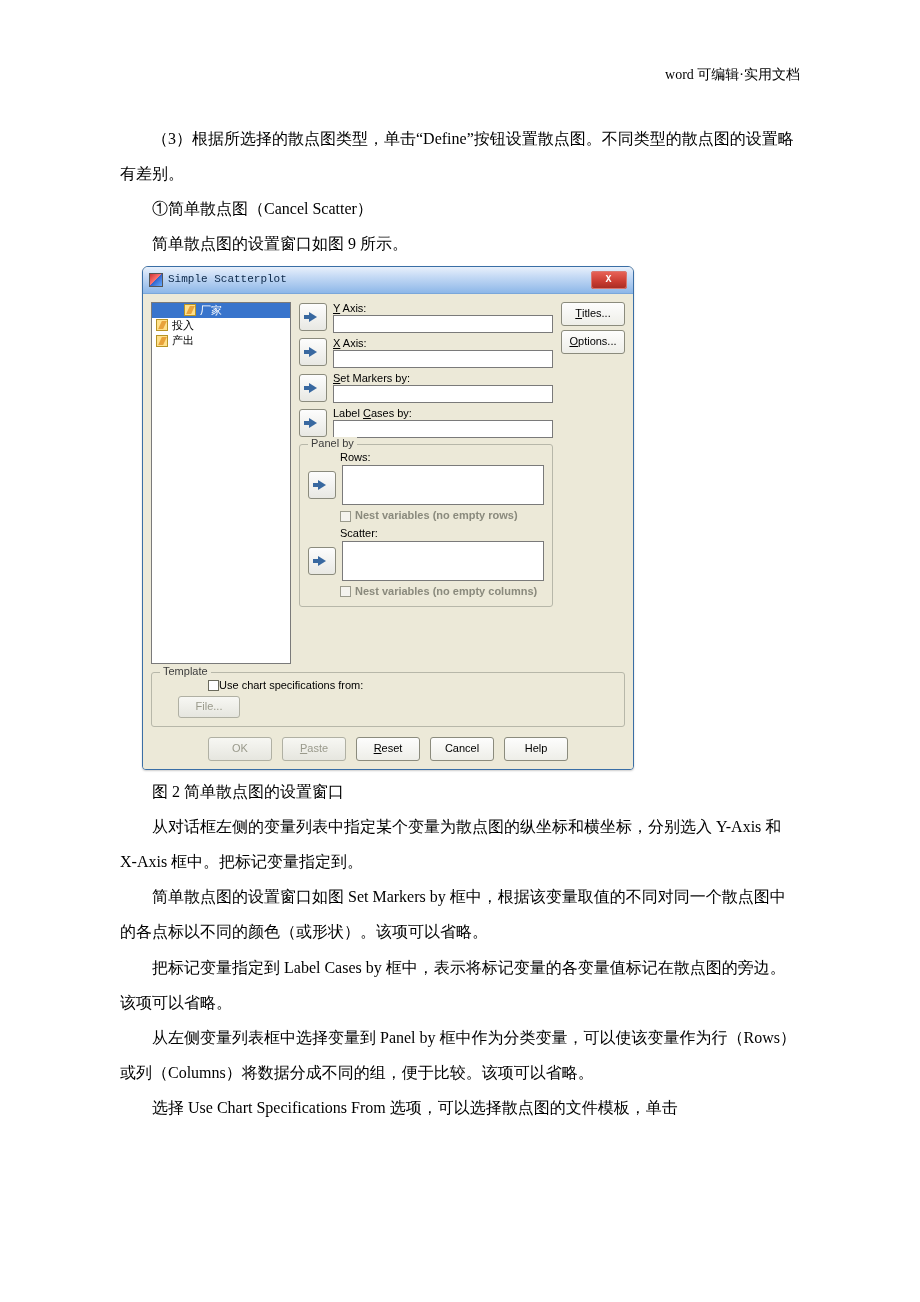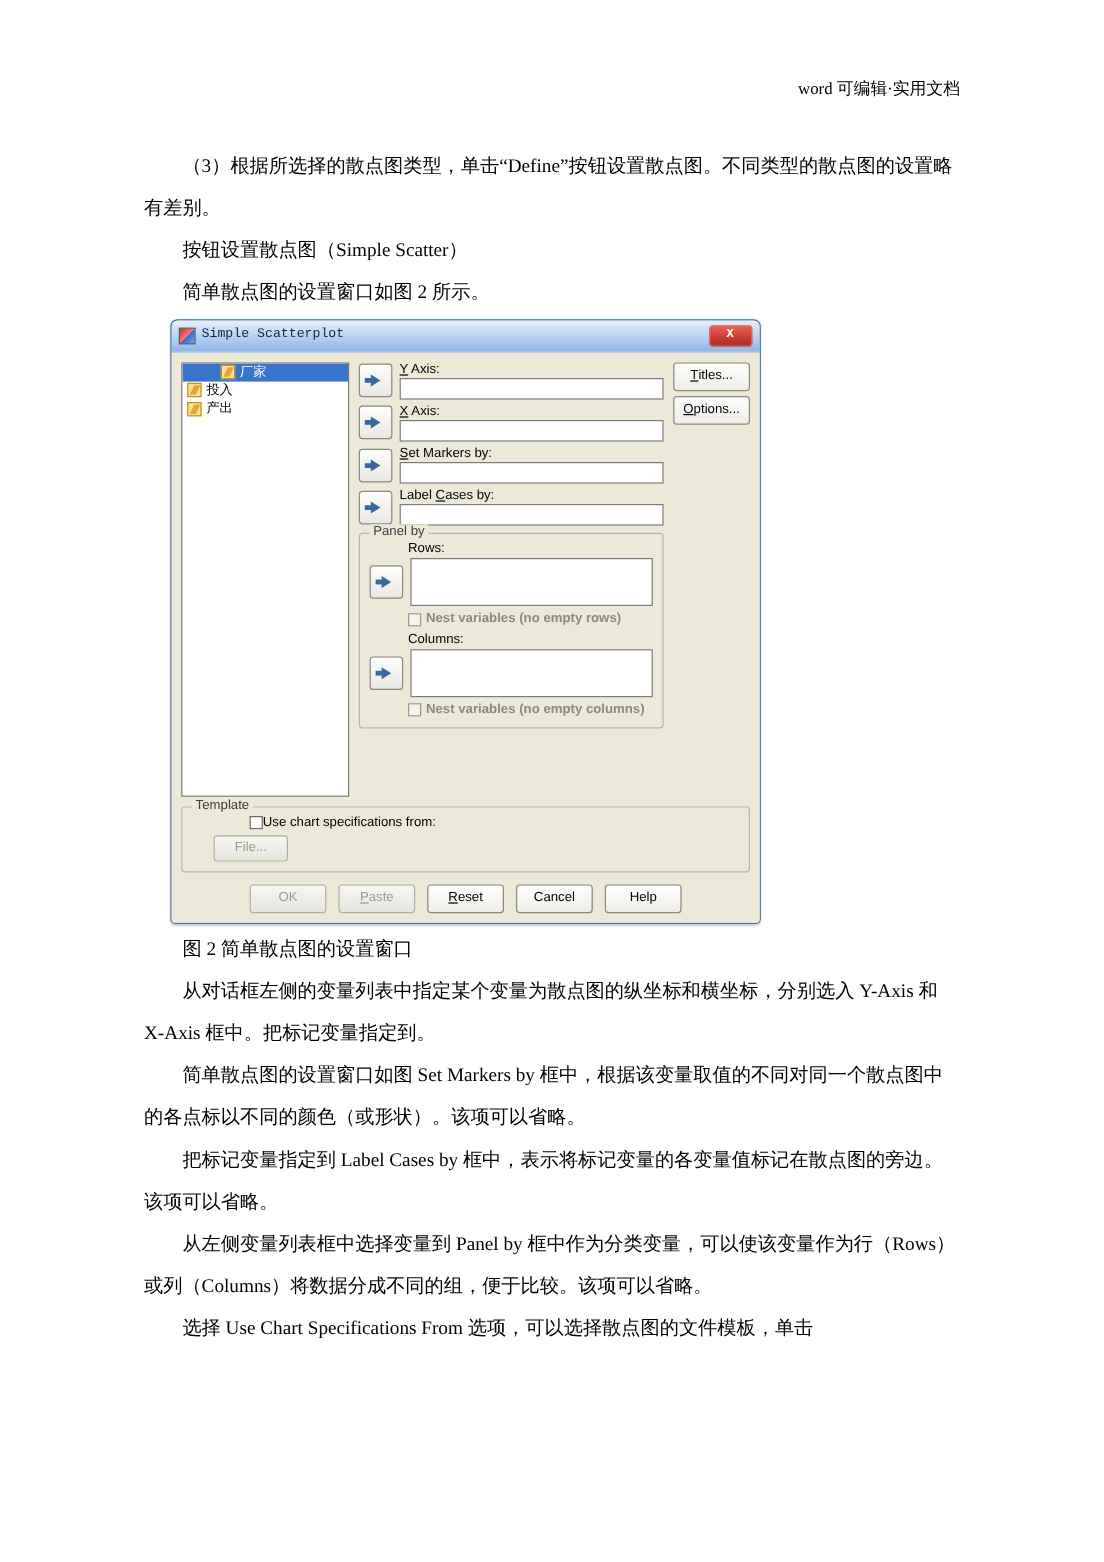--- a/index.html
+++ b/index.html
@@ -295,22 +295,22 @@
     color:#000;
     margin-bottom:1px;
   }
 </style>
 </head>
 <body>
 
 <div class="header-right">word 可编辑·实用文档</div>
 
 <p class="para">（3）根据所选择的散点图类型，单击“Define”按钮设置散点图。不同类型的散点图的设置略有差别。</p>
-<p class="para">按钮设置散点图（Simple Scatter）</p>
-<p class="para">简单散点图的设置窗口如图 2 所示。</p>
+<p class="para">①简单散点图（Cancel Scatter）</p>
+<p class="para">简单散点图的设置窗口如图 9 所示。</p>
 
 <div class="dialog-container">
 
   <div class="titlebar">
     <div class="title-left">
       <span class="title-icon"></span>
       <span>Simple Scatterplot</span>
     </div>
     <div class="close-btn">
       <span>X</span>
@@ -381,21 +381,21 @@
             <div class="move-btn">
                 <span class="arrow-right"></span>
               </div>
             <div class="field-multi" style="flex:1;"></div>
           </div>
           <div class="nest-row" style="margin-left:32px;">
             <span class="chk"></span>
             <span>Nest variables (no empty rows)</span>
           </div>
 
-          <div class="panel-inner-label" style="margin-left:32px; margin-top:4px;">Columns:</div>
+          <div class="panel-inner-label" style="margin-left:32px; margin-top:4px;">Scatter:</div>
           <div class="field-row">
             <div class="move-btn">
                 <span class="arrow-right"></span>
               </div>
             <div class="field-multi" style="flex:1;"></div>
           </div>
           <div class="nest-row" style="margin-left:32px;">
             <span class="chk"></span>
             <span>Nest variables (no empty columns)</span>
           </div>

